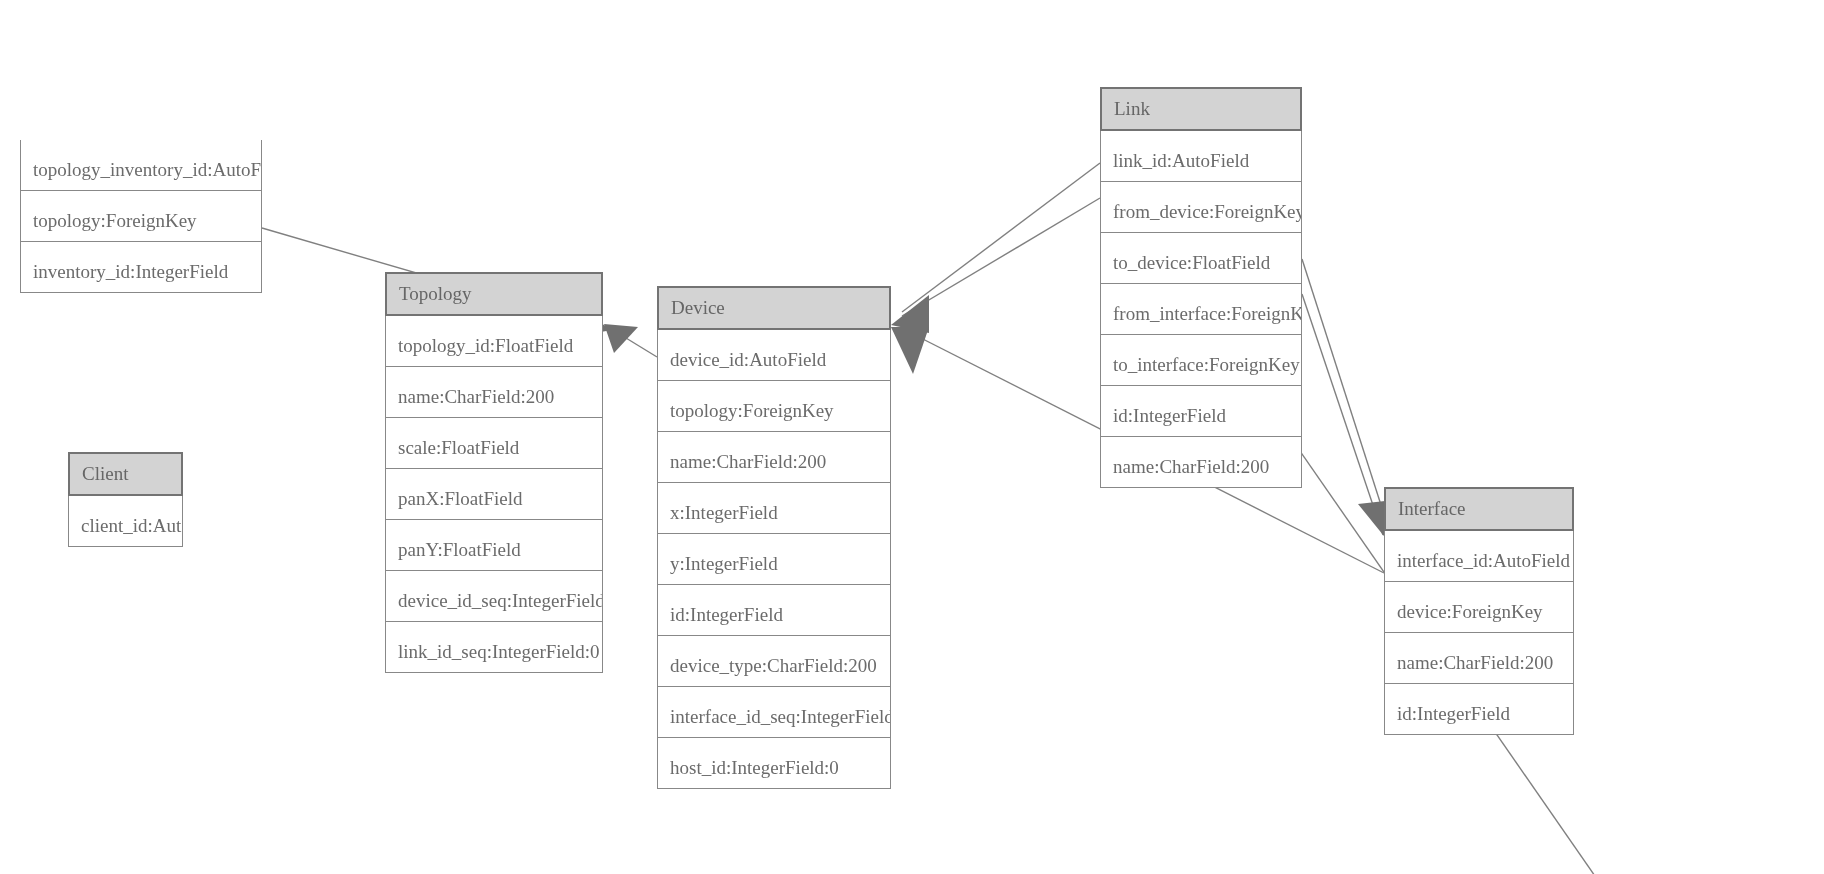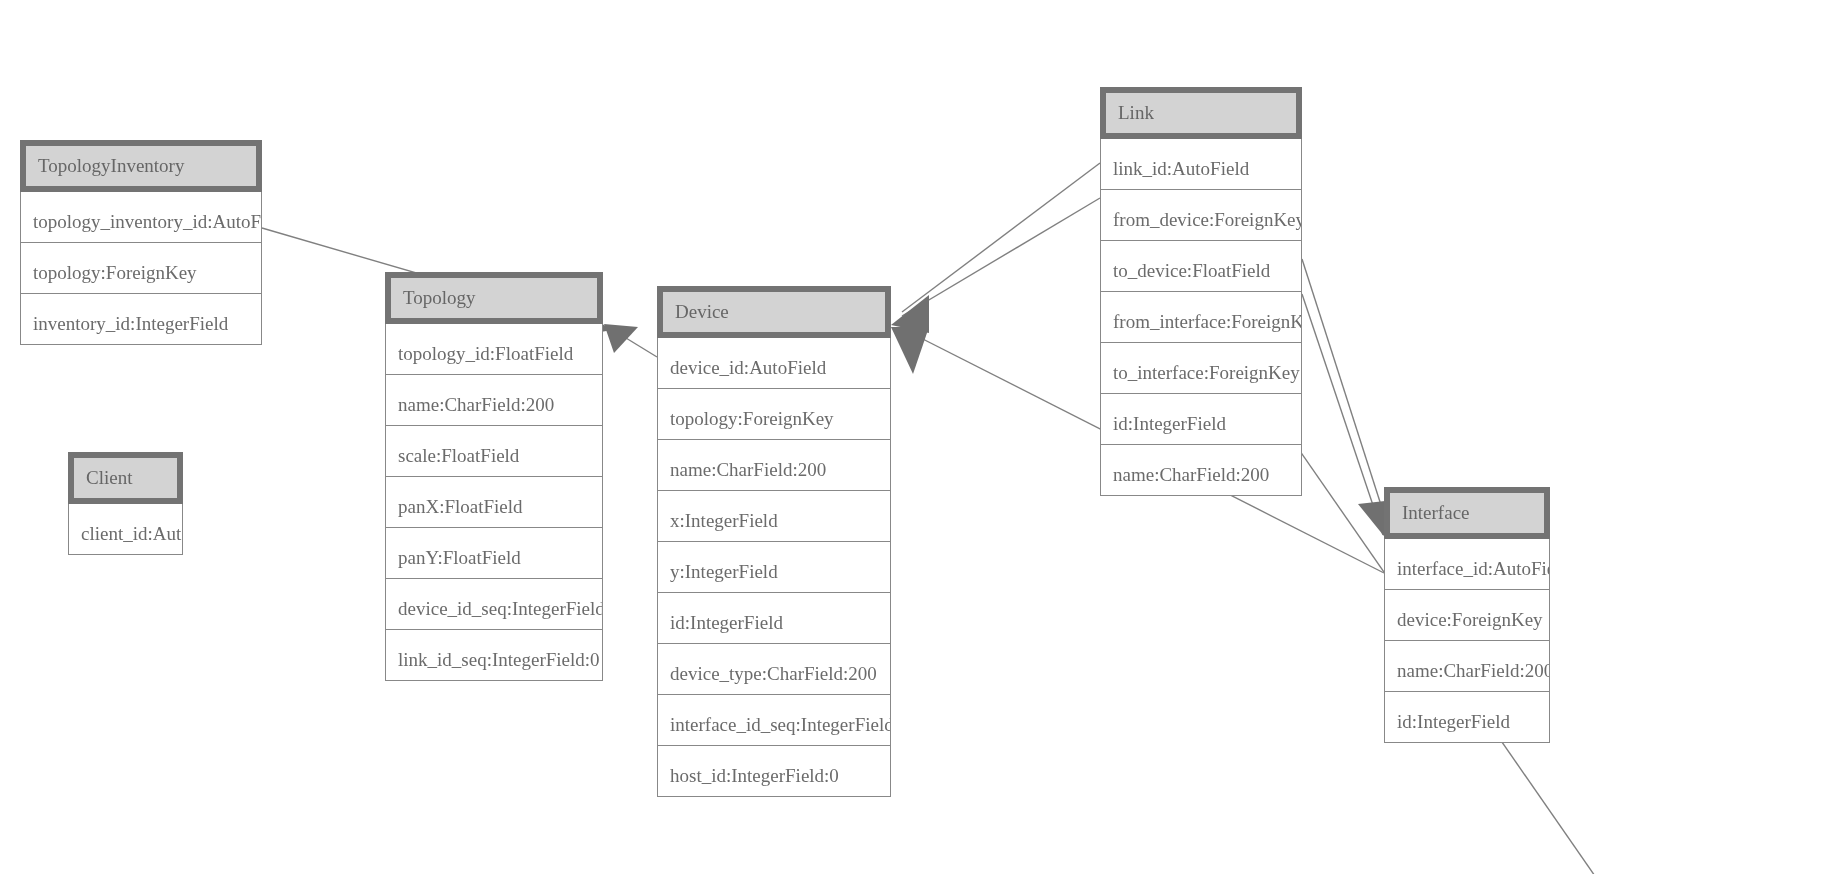--- a/index.html
+++ b/index.html
@@ -30,21 +30,21 @@
     pointer-events: none;
   }
   .entity {
     position: absolute;
     box-sizing: border-box;
     background: #ffffff;
   }
   .entity-header {
     box-sizing: border-box;
     background: #d3d3d3;
-    border: 6px solid #737373;
+    border: 2px solid #737373;
     color: #666666;
     font-size: 19px;
     line-height: 1;
     padding: 10px 12px 11px 12px;
     white-space: nowrap;
     overflow: hidden;
   }
   .entity-field {
     box-sizing: border-box;
     background: #ffffff;
@@ -102,21 +102,20 @@
       <line x1="1302" y1="294" x2="1383" y2="535" stroke="#808080" stroke-width="1.4"></line>
     </g>
     <g>
       <polygon points="1388,541 1358,504 1394,500" fill="#707070"></polygon>
     </g>
 
   </svg>
 
   <div id="entity-host">
       <div class="entity" style="left: 20px; top: 140px; width: 242px;">
-        <div class="entity-header">TopologyInventory</div>
         <div class="entity-field">topology_inventory_id:AutoField</div>
         <div class="entity-field">topology:ForeignKey</div>
         <div class="entity-field">inventory_id:IntegerField</div>
       </div>
       <div class="entity" style="left: 68px; top: 452px; width: 115px;">
         <div class="entity-header">Client</div>
         <div class="entity-field">client_id:AutoField</div>
       </div>
       <div class="entity" style="left: 385px; top: 272px; width: 218px;">
         <div class="entity-header">Topology</div>
@@ -143,21 +142,21 @@
       <div class="entity" style="left: 1100px; top: 87px; width: 202px;">
         <div class="entity-header">Link</div>
         <div class="entity-field">link_id:AutoField</div>
         <div class="entity-field">from_device:ForeignKey</div>
         <div class="entity-field">to_device:FloatField</div>
         <div class="entity-field">from_interface:ForeignKey</div>
         <div class="entity-field">to_interface:ForeignKey</div>
         <div class="entity-field">id:IntegerField</div>
         <div class="entity-field">name:CharField:200</div>
       </div>
-      <div class="entity" style="left: 1384px; top: 487px; width: 166px;">
+      <div class="entity" style="left: 1384px; top: 487px; width: 190px;">
         <div class="entity-header">Interface</div>
         <div class="entity-field">interface_id:AutoField</div>
         <div class="entity-field">device:ForeignKey</div>
         <div class="entity-field">name:CharField:200</div>
         <div class="entity-field">id:IntegerField</div>
       </div>
     </div>
 
 </div>
 

